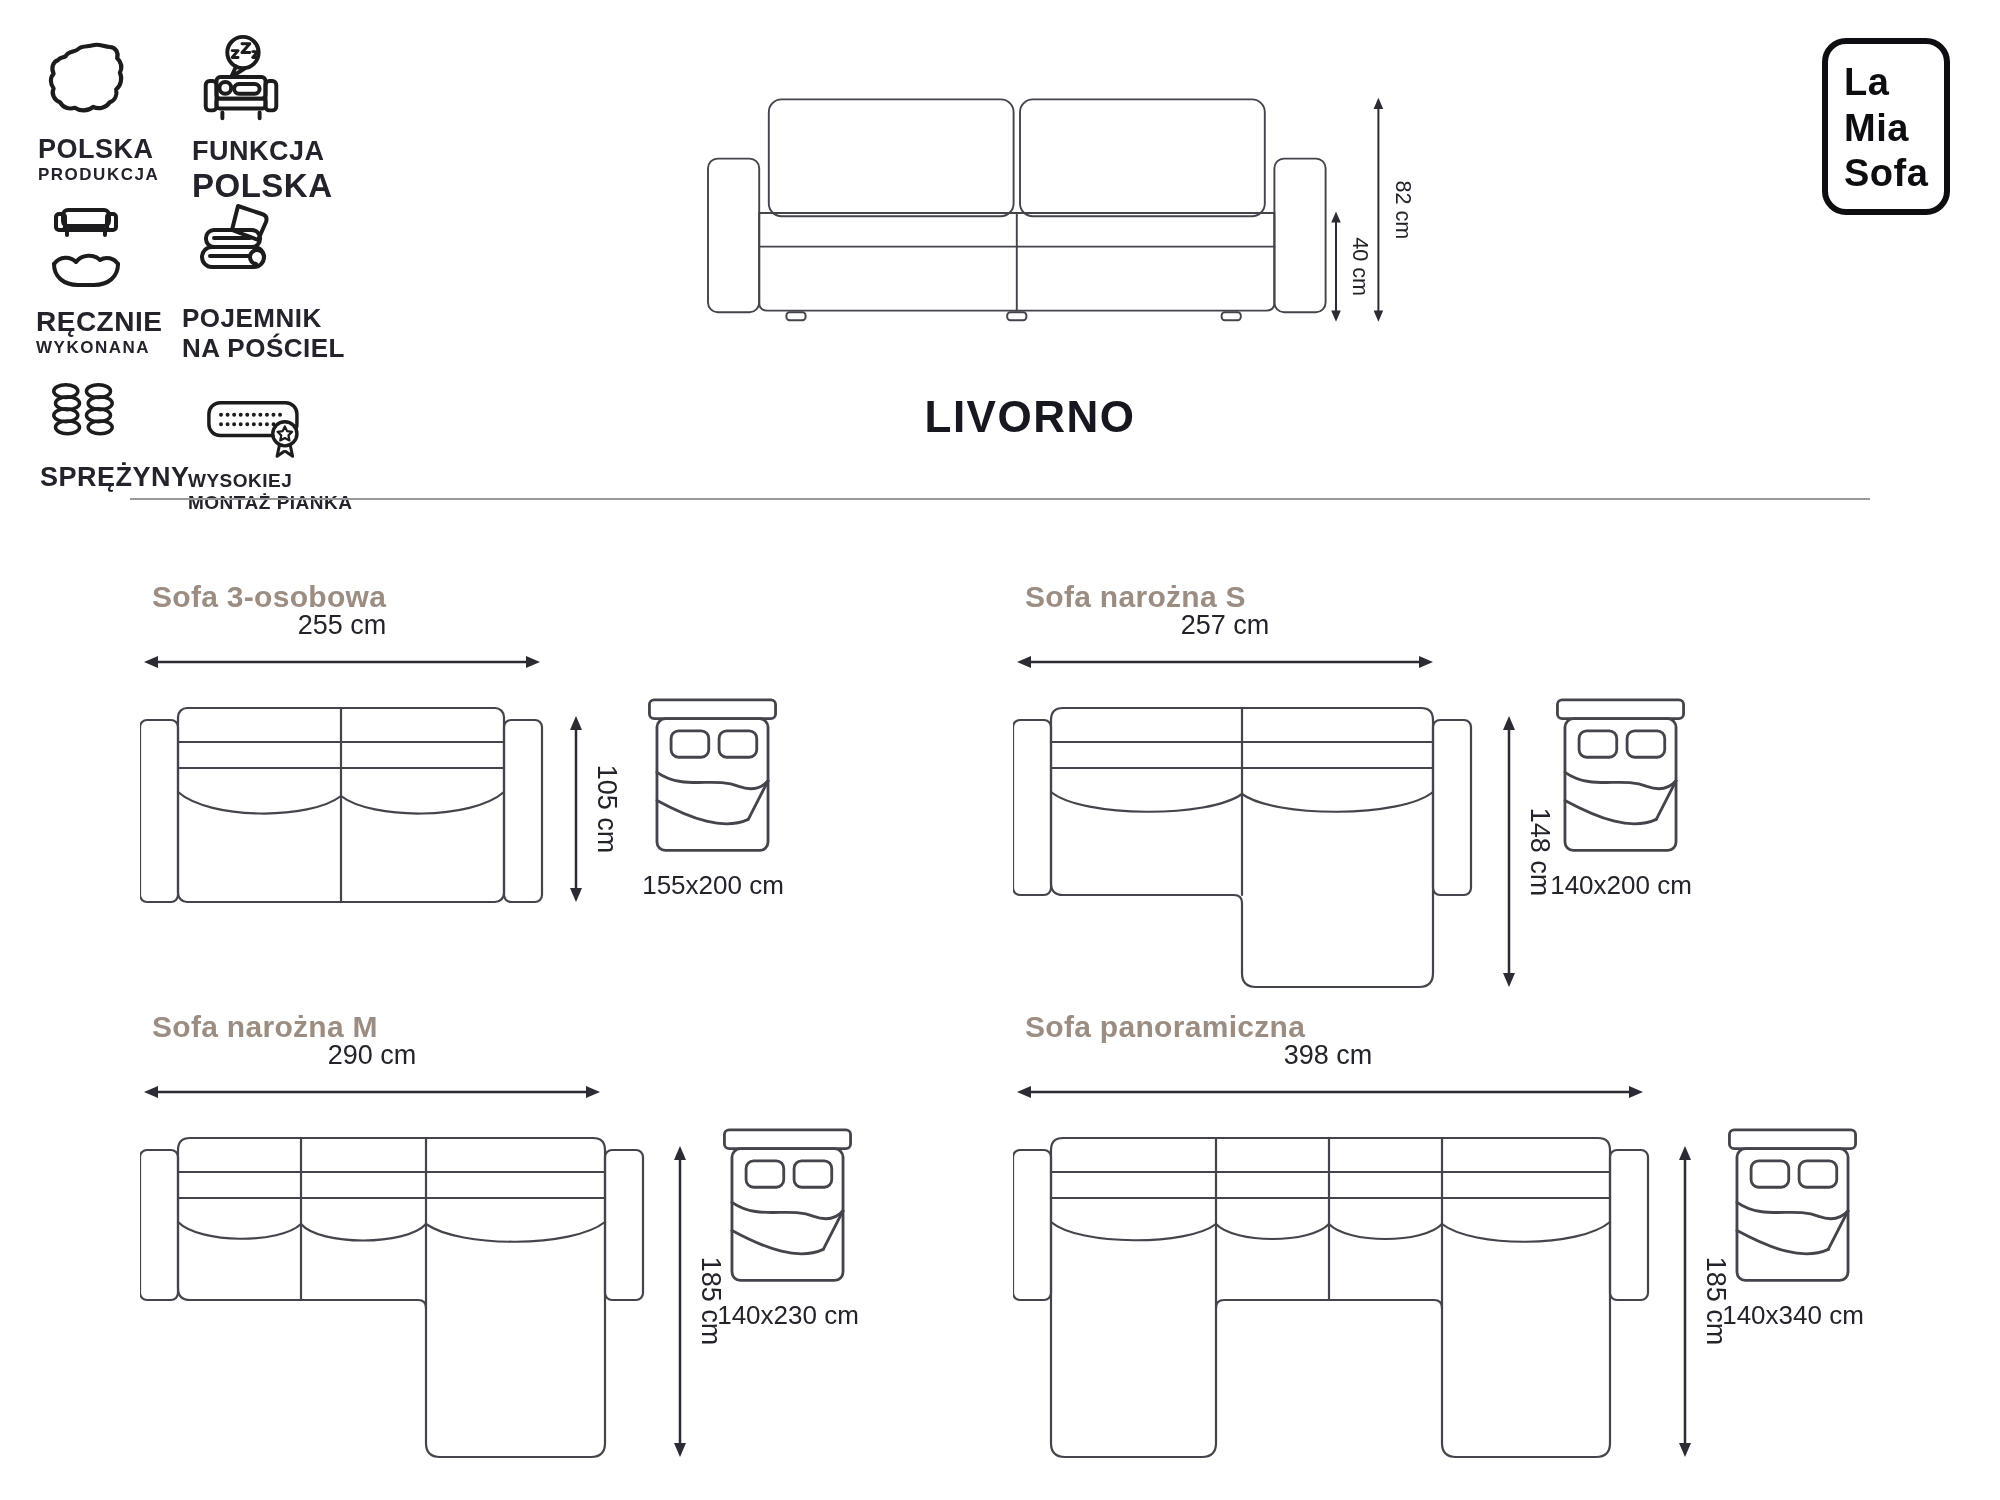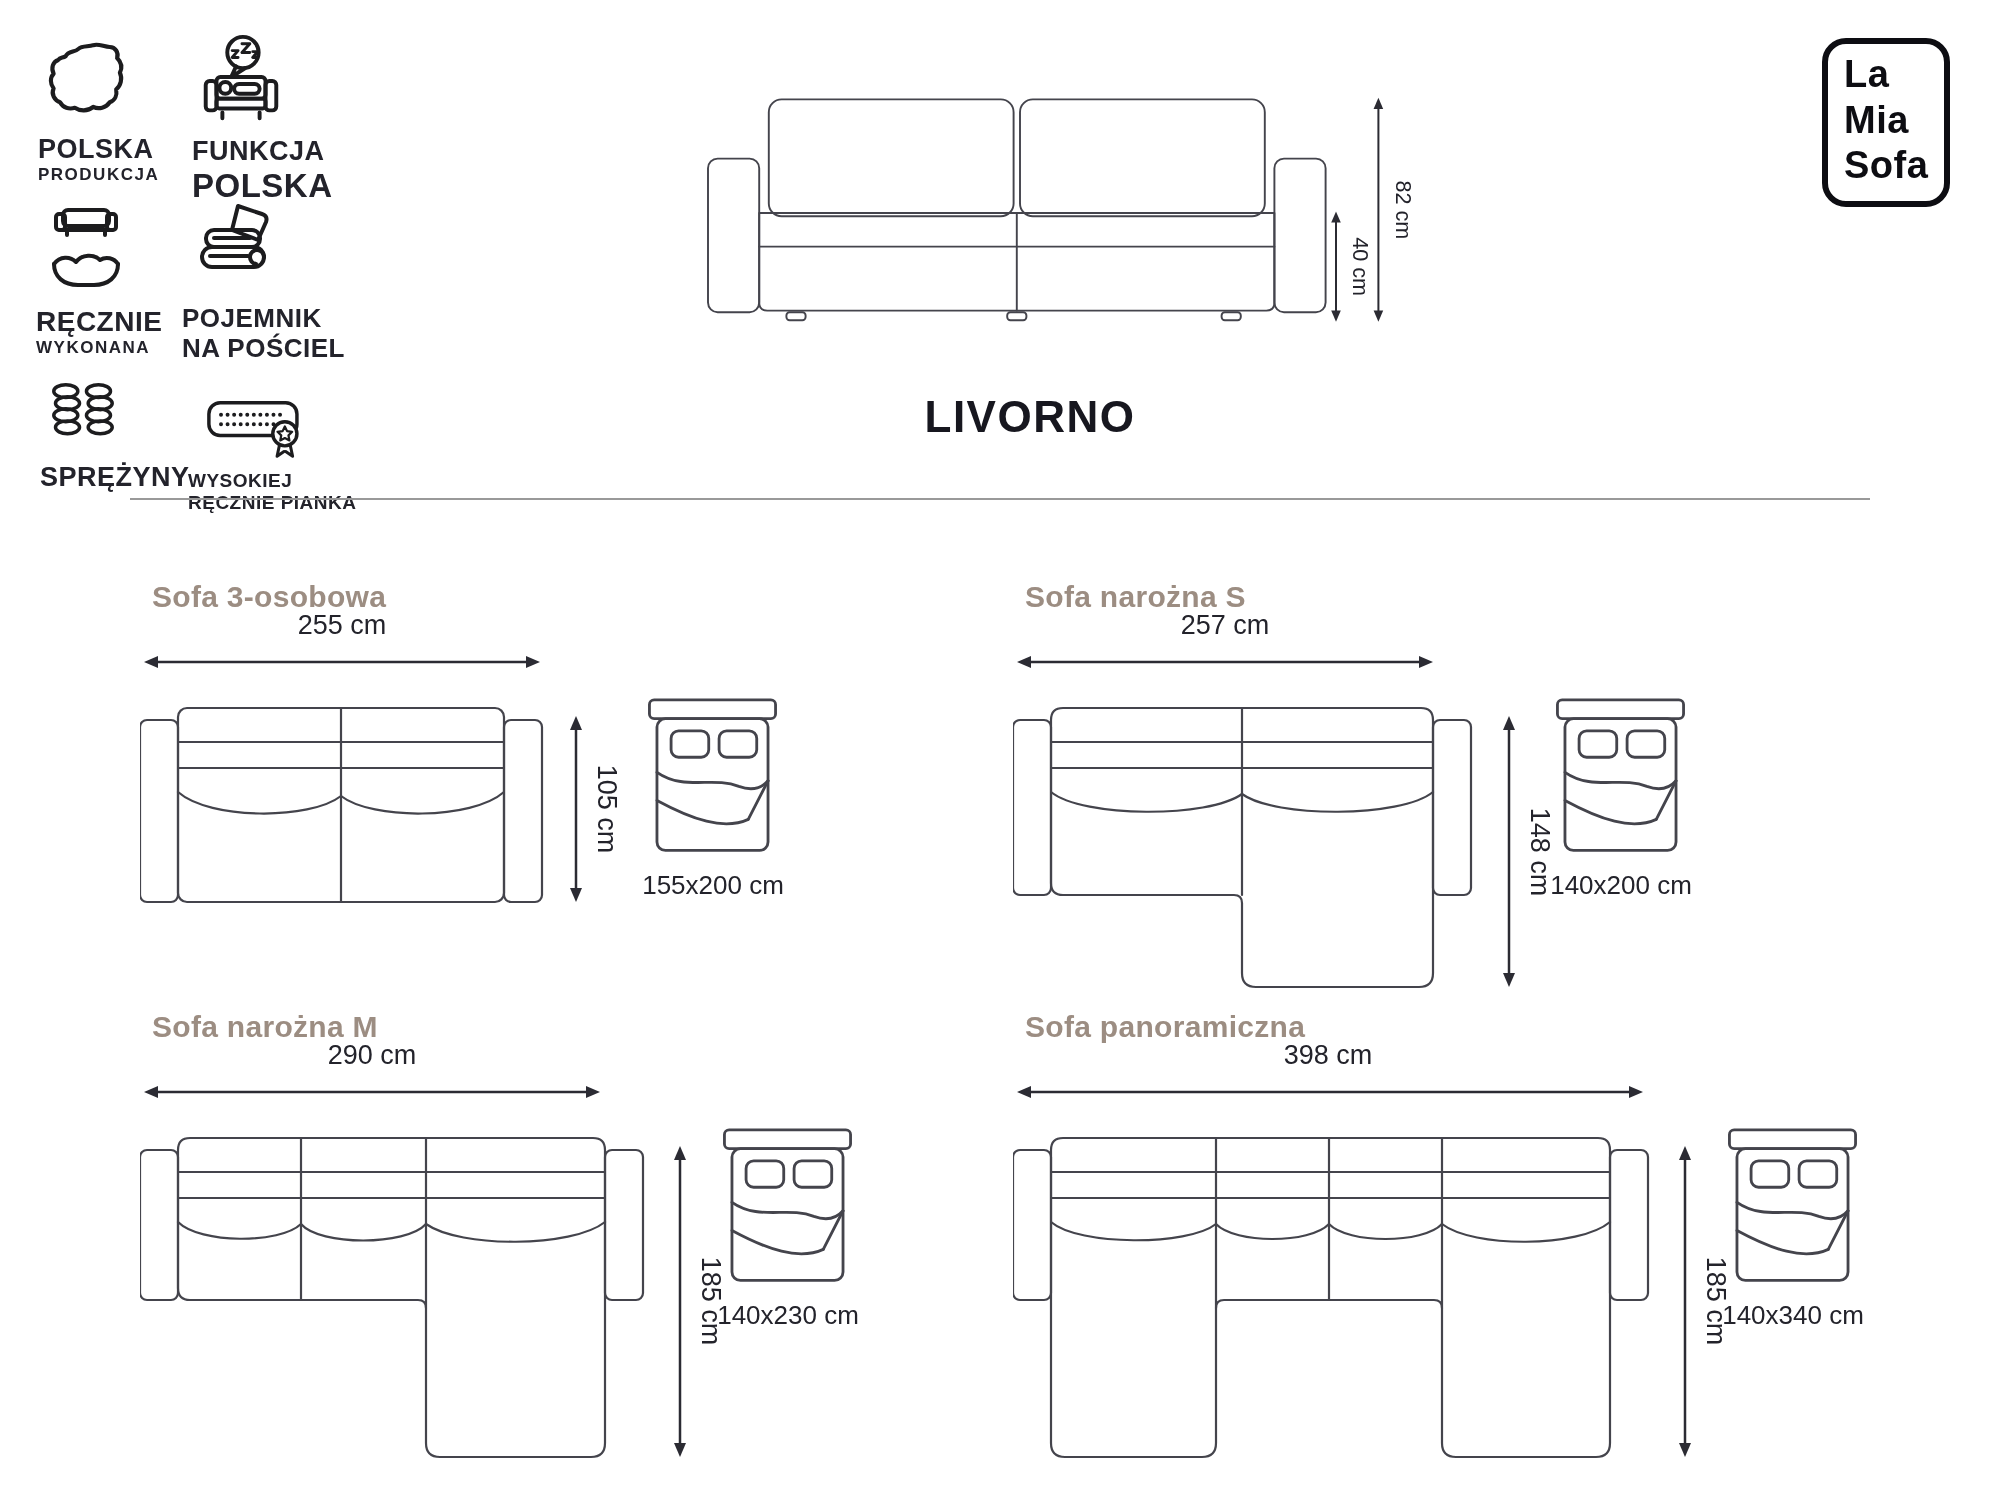--- a/index.html
+++ b/index.html
@@ -14,21 +14,21 @@
   .f-latwy   .f-line1{font-size:24px}.f-latwy   .f-line2{font-size:17px;font-weight:600;letter-spacing:1px}
   .f-recznie .f-line1{font-size:28px}.f-recznie .f-line2{font-size:17px;font-weight:600;letter-spacing:1.5px}
   .f-pojemnik .f-line1{font-size:26px}.f-pojemnik .f-line2{font-size:26px}
   .f-sprezyny .f-line1{font-size:27px}
   .f-pianka  .f-line1{font-size:19px}.f-pianka  .f-line2{font-size:19px}
   
   .hero-svg{position:absolute;left:700px;top:85px;width:720px;height:248px;}
   .product-title{position:absolute;left:730px;top:392px;width:600px;margin:0;text-align:center;
         font-size:44px;font-weight:700;letter-spacing:1.5px;color:#17171f;}
   .logo{position:absolute;left:1822px;top:38px;border:6px solid #0d0d12;border-radius:24px;
-        padding:8px 16px 12px 16px;}
+        padding:16px 16px 12px 16px;}
   .logo div{font-size:38px;font-weight:800;line-height:1.2;color:#0d0d12;letter-spacing:.5px;}
   .divider{position:absolute;left:130px;top:498px;width:1740px;height:2px;background:#999999;}
   
   .variant-title{position:absolute;margin:12px;font-size:30px;font-weight:700;color:#9c8d82;letter-spacing:.3px;}
   .vsvg{position:absolute;}
   svg text{font-family:"Liberation Sans",sans-serif;fill:#23232b;}
   .dim-label{font-size:27px;}
   .bed-label{font-size:26px;}
 </style>
 </head>
@@ -136,21 +136,21 @@
         <path stroke-width="4.5" stroke-dasharray="0.1 7.5" d="M20,38 H94"></path>
         <path stroke-width="4.5" stroke-dasharray="0.1 7.5" d="M20,49 H94"></path>
       </g>
       <g stroke="#1c1c1e" stroke-linejoin="round" stroke-linecap="round">
         <path fill="#fff" stroke-width="3.5" d="M88,72 L85,86 L93,80.5 M100,72 L103,86 L95,80.5"></path>
         <circle cx="94" cy="60" r="14" fill="#fff" stroke-width="4"></circle>
         <path fill="none" stroke-width="2.6" d="M94,51.5 L96.6,56.9 L102.5,57.7 L98.2,61.8 L99.3,67.7 L94,64.9 L88.7,67.7 L89.8,61.8 L85.5,57.7 L91.4,56.9 Z"></path>
       </g>
     </svg>
     <div class="f-line1">WYSOKIEJ</div>
-    <div class="f-line2">RĘCZNIE PIANKA</div>
+    <div class="f-line2">MONTAŻ PIANKA</div>
   </div>
 
   <svg class="hero-svg" viewBox="0 0 900 310">
     <g stroke="#44444c" stroke-width="2.4" fill="none" stroke-linejoin="round" stroke-linecap="round">
       <rect x="10" y="92" width="64" height="192" rx="12"></rect>
       <rect x="718" y="92" width="64" height="192" rx="12"></rect>
       <rect x="86" y="18" width="306" height="146" rx="16"></rect>
       <rect x="400" y="18" width="306" height="146" rx="16"></rect>
       <path d="M74,160 H718 V272 Q718,282 708,282 L84,282 Q74,282 74,272 Z"></path>
       <line x1="74" y1="202" x2="718" y2="202"></line>

